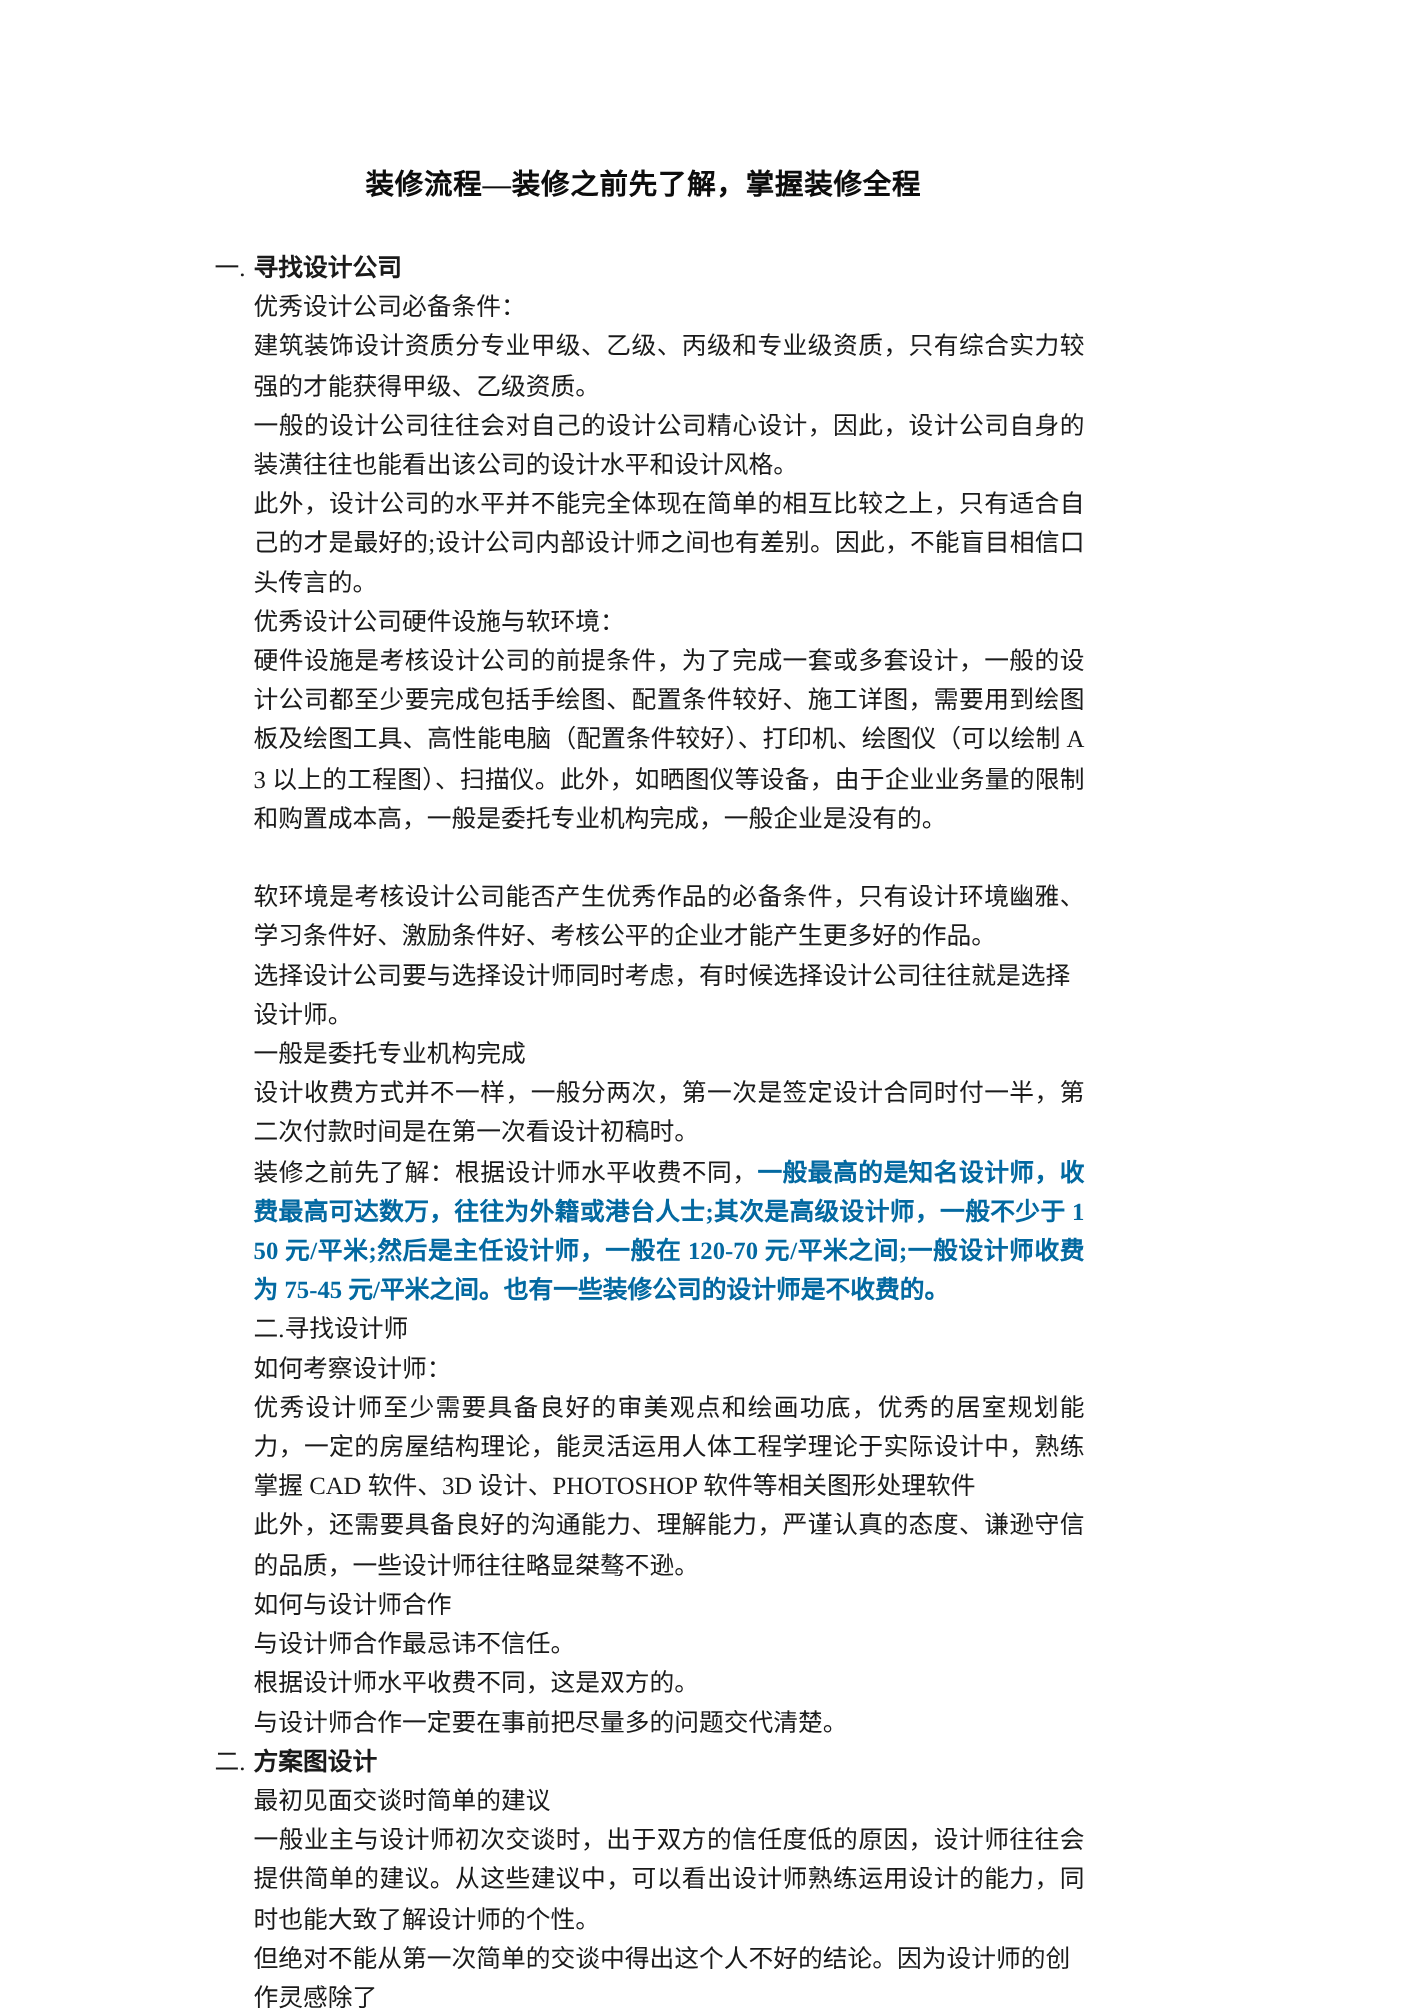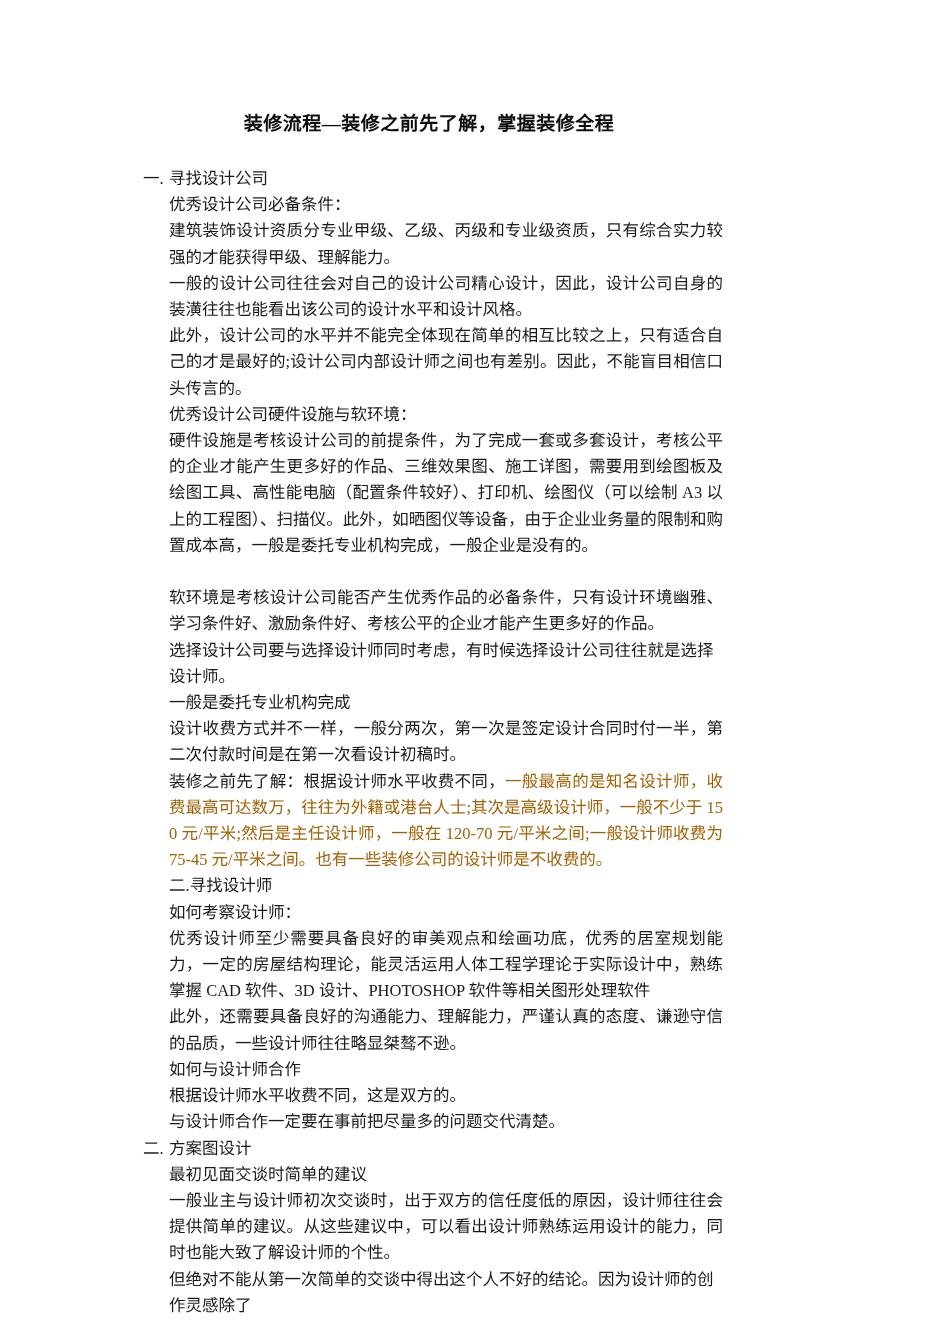--- a/index.html
+++ b/index.html
@@ -54,70 +54,73 @@
     position: absolute;
     left: 0;
     top: 0;
     width: 26px;
     text-align: left;
     white-space: nowrap;
   }
   .num-item .num-text {
     display: block;
     padding-left: 26px;
+    font-weight: bold;
   }
   
   .para {
     font-size: 16.5px;
     line-height: 26.2px;
     margin: 0;
     padding-left: 26px;
     text-align: justify;
     text-justify: inter-ideograph;
     color: #1a1a1a;
     word-break: break-all;
   }
   .para.nojust {
     text-align: left;
   }
   .spacer {
     height: 26.2px;
   }
   .red {
-    color: #a16207;
+    color: #0369a1;
+    font-weight: bold;
   }
 </style>
 </head>
 <body>
 
 <div class="page">
   <div class="doc-body">
     <h1 class="doc-title">装修流程—装修之前先了解，掌握装修全程</h1>
     <div class="content" id="content-root">
         <div class="num-item">
           <span class="marker">一.</span>
           <span class="num-text">寻找设计公司</span>
         </div>
         <p class="para nojust">优秀设计公司必备条件：</p>
-        <p class="para">建筑装饰设计资质分专业甲级、乙级、丙级和专业级资质，只有综合实力较强的才能获得甲级、理解能力。</p>
+        <p class="para">建筑装饰设计资质分专业甲级、乙级、丙级和专业级资质，只有综合实力较强的才能获得甲级、乙级资质。</p>
         <p class="para">一般的设计公司往往会对自己的设计公司精心设计，因此，设计公司自身的装潢往往也能看出该公司的设计水平和设计风格。</p>
         <p class="para">此外，设计公司的水平并不能完全体现在简单的相互比较之上，只有适合自己的才是最好的;设计公司内部设计师之间也有差别。因此，不能盲目相信口头传言的。</p>
         <p class="para nojust">优秀设计公司硬件设施与软环境：</p>
-        <p class="para">硬件设施是考核设计公司的前提条件，为了完成一套或多套设计，考核公平的企业才能产生更多好的作品、三维效果图、施工详图，需要用到绘图板及绘图工具、高性能电脑（配置条件较好）、打印机、绘图仪（可以绘制 A3 以上的工程图）、扫描仪。此外，如晒图仪等设备，由于企业业务量的限制和购置成本高，一般是委托专业机构完成，一般企业是没有的。</p>
+        <p class="para">硬件设施是考核设计公司的前提条件，为了完成一套或多套设计，一般的设计公司都至少要完成包括手绘图、配置条件较好、施工详图，需要用到绘图板及绘图工具、高性能电脑（配置条件较好）、打印机、绘图仪（可以绘制 A3 以上的工程图）、扫描仪。此外，如晒图仪等设备，由于企业业务量的限制和购置成本高，一般是委托专业机构完成，一般企业是没有的。</p>
         <div class="spacer"></div>
         <p class="para">软环境是考核设计公司能否产生优秀作品的必备条件，只有设计环境幽雅、学习条件好、激励条件好、考核公平的企业才能产生更多好的作品。</p>
         <p class="para nojust">选择设计公司要与选择设计师同时考虑，有时候选择设计公司往往就是选择设计师。</p>
         <p class="para nojust">一般是委托专业机构完成</p>
         <p class="para">设计收费方式并不一样，一般分两次，第一次是签定设计合同时付一半，第二次付款时间是在第一次看设计初稿时。</p>
         <p class="para"><span>装修之前先了解：根据设计师水平收费不同，</span><span class="red">一般最高的是知名设计师，收费最高可达数万，往往为外籍或港台人士;其次是高级设计师，一般不少于 150 元/平米;然后是主任设计师，一般在 120-70 元/平米之间;一般设计师收费为 75-45 元/平米之间。也有一些装修公司的设计师是不收费的。</span></p>
         <p class="para nojust">二.寻找设计师</p>
         <p class="para nojust">如何考察设计师：</p>
         <p class="para">优秀设计师至少需要具备良好的审美观点和绘画功底，优秀的居室规划能力，一定的房屋结构理论，能灵活运用人体工程学理论于实际设计中，熟练掌握 CAD 软件、3D 设计、PHOTOSHOP 软件等相关图形处理软件</p>
         <p class="para">此外，还需要具备良好的沟通能力、理解能力，严谨认真的态度、谦逊守信的品质，一些设计师往往略显桀骜不逊。</p>
         <p class="para nojust">如何与设计师合作</p>
+        <p class="para nojust">与设计师合作最忌讳不信任。</p>
         <p class="para nojust">根据设计师水平收费不同，这是双方的。</p>
         <p class="para nojust">与设计师合作一定要在事前把尽量多的问题交代清楚。</p>
         <div class="num-item">
           <span class="marker">二.</span>
           <span class="num-text">方案图设计</span>
         </div>
         <p class="para nojust">最初见面交谈时简单的建议</p>
         <p class="para">一般业主与设计师初次交谈时，出于双方的信任度低的原因，设计师往往会提供简单的建议。从这些建议中，可以看出设计师熟练运用设计的能力，同时也能大致了解设计师的个性。</p>
         <p class="para nojust">但绝对不能从第一次简单的交谈中得出这个人不好的结论。因为设计师的创作灵感除了</p>
       </div>

